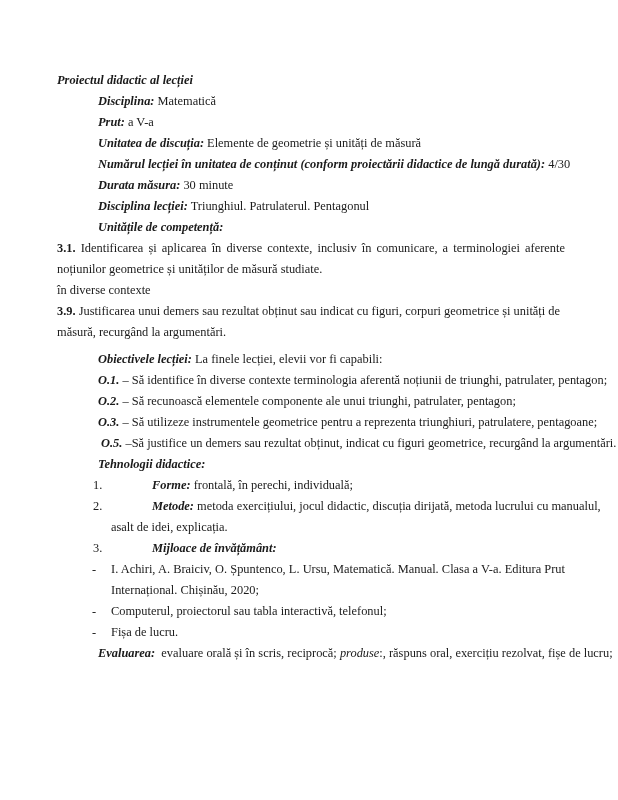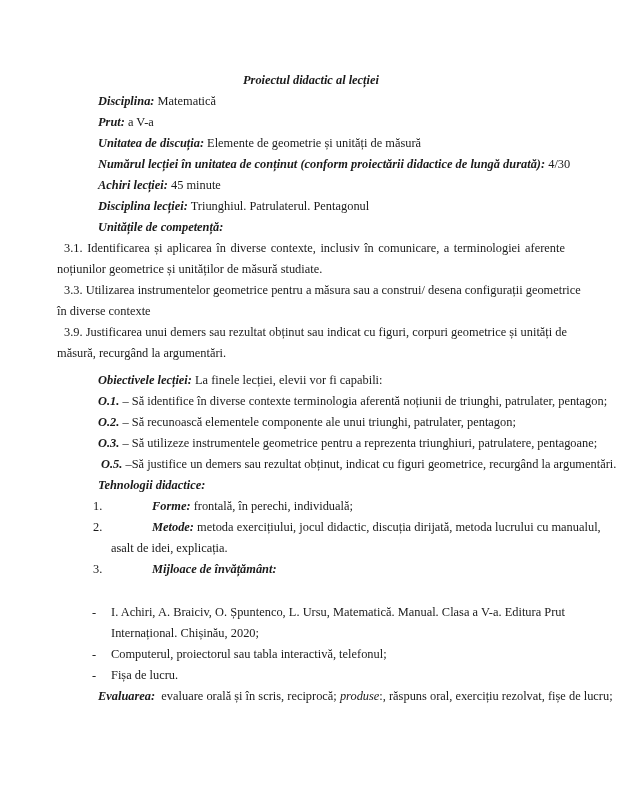--- a/index.html
+++ b/index.html
@@ -2,51 +2,50 @@
 <html><head>
 <meta charset="utf-8">
 <style>
   html, body { margin: 0; padding: 0; background: #ffffff; }
   body {
     width: 618px; height: 800px; overflow: hidden; position: relative;
     font-family: "Liberation Serif", serif; color: #1a1a1a; font-size: 12.4px;
   }
   .page { position: absolute; left: 57px; top: 70px; width: 508px; }
   .line { line-height: 21px; height: 21px; white-space: nowrap; }
-  .title { text-align: center; font-weight: bold; font-style: italic; width: 508px; }
+  .title { font-weight: bold; font-style: italic; width: 508px; }
   .lbl { font-weight: bold; font-style: italic; margin-left: 41px; }
-  .num { font-weight: normal; margin-left: 7px; }
+  .num { font-weight: bold; }
   .gap { height: 6px; }
   .ol-item { position: relative; padding-left: 54px; line-height: 21px; text-align: justify; }
   .ol-item .n { position: absolute; left: 36px; top: 0; }
   .dash-item { position: relative; padding-left: 54px; line-height: 21px; text-align: justify; }
   .dash-item .d { position: absolute; left: 35px; top: 0; }
   .just-full { text-align: justify; text-align-last: justify; }
 </style>
 </head>
 <body>
 
 <div class="page">
   <div class="line title">Proiectul didactic al lecției</div>
 
   <div class="line"><span class="lbl">Disciplina:</span><span> Matematică</span></div>
   <div class="line"><span class="lbl">Prut:</span><span> a V-a</span></div>
   <div class="line"><span class="lbl">Unitatea de discuția:</span><span> Elemente de geometrie și unități de măsură</span></div>
   <div class="line"><span class="lbl">Numărul lecției în unitatea de conținut (conform proiectării didactice de lungă durată):</span><span> 4/30</span></div>
-  <div class="line"><span class="lbl">Achiri lecției:</span><span> 45 minute</span></div>
+  <div class="line"><span class="lbl">Durata măsura:</span><span> 30 minute</span></div>
   <div class="line"><span class="lbl">Disciplina lecției:</span><span> Triunghiul. Patrulaterul. Pentagonul</span></div>
 
   <div class="line lbl">Unitățile de competență:</div>
 
   <div>
     <div class="line just-full"><span class="num">3.1.</span><span> Identificarea și aplicarea în diverse contexte, inclusiv în comunicare, a terminologiei aferente</span></div>
     <div class="line">noțiunilor geometrice și unităților de măsură studiate.</div>
   </div>
   <div>
-    <div class="line"><span class="num">3.3.</span><span> Utilizarea instrumentelor geometrice pentru a măsura sau a construi/ desena configurații geometrice</span></div>
     <div class="line">în diverse contexte</div>
   </div>
   <div>
     <div class="line"><span class="num">3.9.</span><span> Justificarea unui demers sau rezultat obținut sau indicat cu figuri, corpuri geometrice și unități de</span></div>
     <div class="line">măsură, recurgând la argumentări.</div>
   </div>
 
   <div class="gap"></div>
 
   <div class="line"><span class="lbl">Obiectivele lecției:</span><span> La finele lecției, elevii vor fi capabili:</span></div>
@@ -67,21 +66,21 @@
     <div class="just-full" style="white-space:nowrap;"><span class="lbl">Metode:</span><span> metoda exercițiului, jocul didactic, discuția dirijată, metoda lucrului cu manualul,</span></div>
     <div>asalt de idei, explicația.</div>
   </div>
   <div class="ol-item">
     <span class="n">3.</span>
     <span class="lbl">Mijloace de învățământ:</span>
   </div>
 
   <div class="dash-item">
     <span class="d">-</span>
-    <div class="just-full" style="white-space:nowrap;margin-top:22px;">I. Achiri, A. Braiciv, O. Șpuntenco, L. Ursu, Matematică. Manual. Clasa a V-a. Editura Prut</div>
+    <div class="just-full" style="white-space:nowrap;">I. Achiri, A. Braiciv, O. Șpuntenco, L. Ursu, Matematică. Manual. Clasa a V-a. Editura Prut</div>
     <div>Internațional. Chișinău, 2020;</div>
   </div>
   <div class="dash-item">
     <span class="d">-</span>
     <div>Computerul, proiectorul sau tabla interactivă, telefonul;</div>
   </div>
   <div class="dash-item">
     <span class="d">-</span>
     <div>Fișa de lucru.</div>
   </div>

